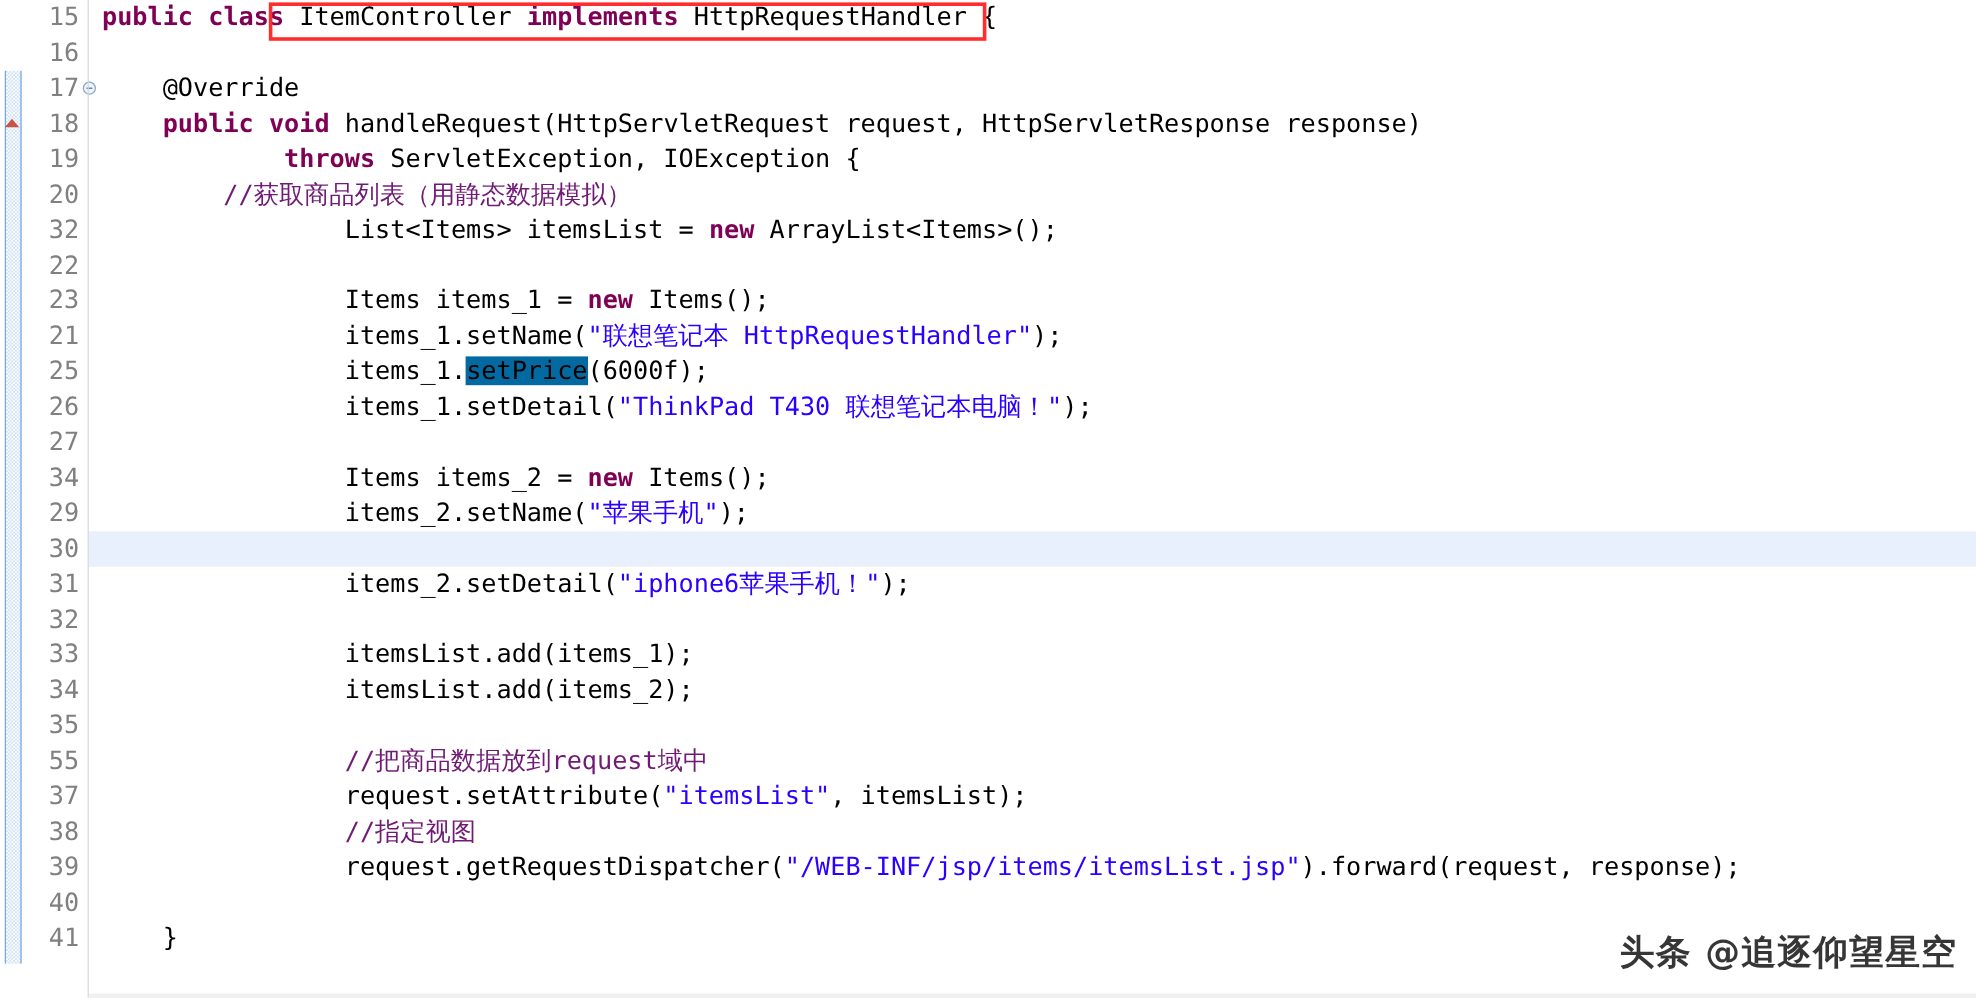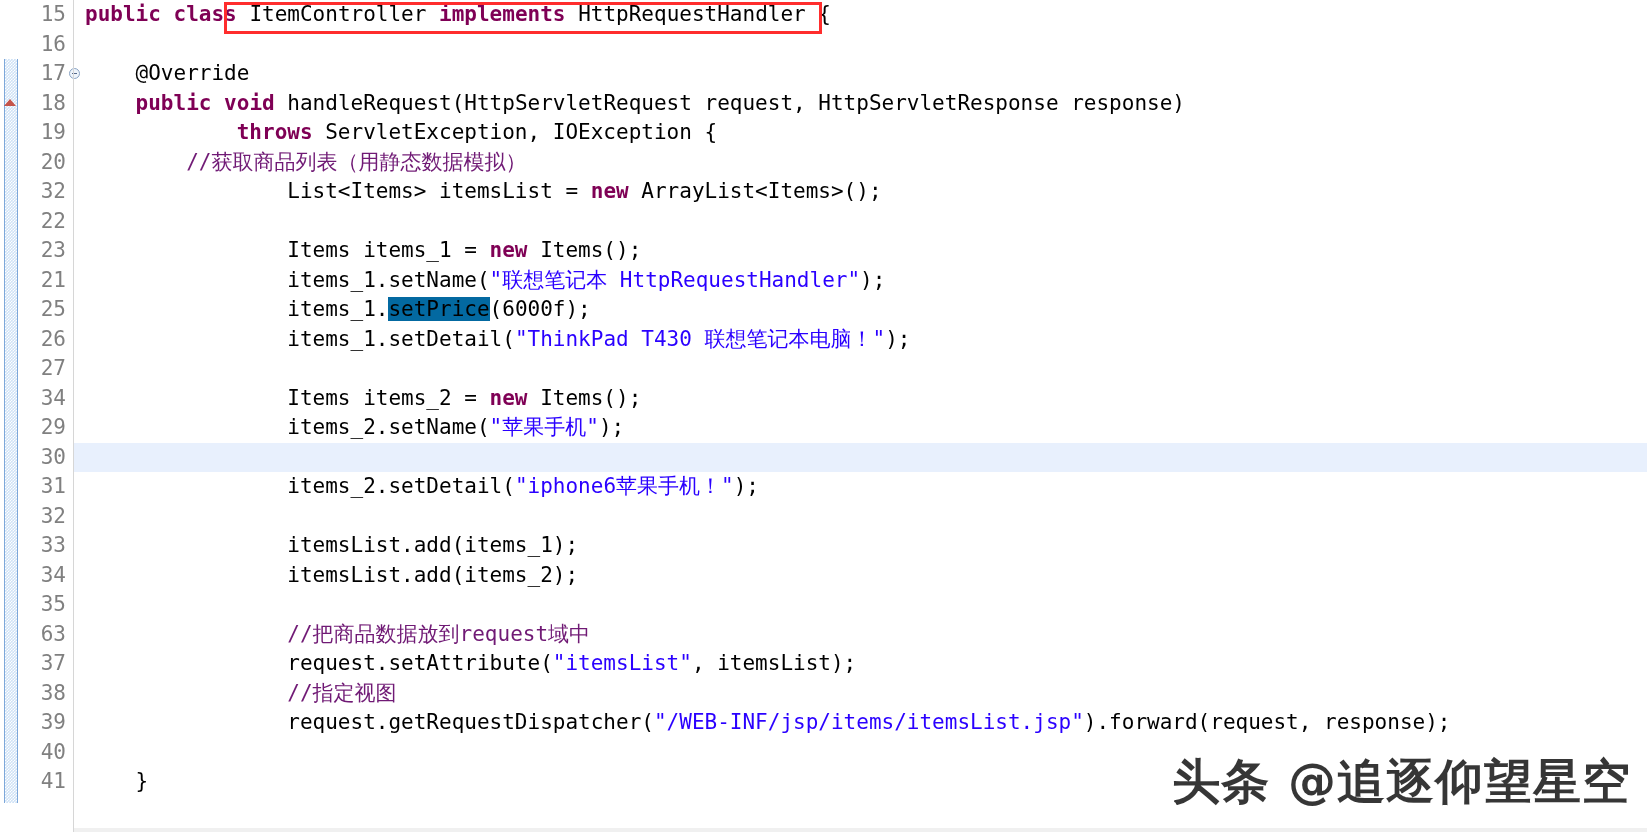--- a/index.html
+++ b/index.html
@@ -177,21 +177,21 @@
     z-index: 4;
     pointer-events: none;
   }
 
   
   .watermark {
     position: absolute;
     right: 16px;
     bottom: 18px;
     font-family: "DejaVu Sans", "Liberation Sans", sans-serif;
-    font-size: 48px;
+    font-size: 29px;
     font-weight: bold;
     color: #1b1b1b;
     opacity: 0.88;
     letter-spacing: 1px;
     z-index: 5;
     white-space: nowrap;
   }
 
   
   .hscroll {
@@ -228,21 +228,21 @@
         <div class="lineno">26</div>
         <div class="lineno">27</div>
         <div class="lineno">34</div>
         <div class="lineno">29</div>
         <div class="lineno">30</div>
         <div class="lineno">31</div>
         <div class="lineno">32</div>
         <div class="lineno">33</div>
         <div class="lineno">34</div>
         <div class="lineno">35</div>
-        <div class="lineno">63</div>
+        <div class="lineno">55</div>
         <div class="lineno">37</div>
         <div class="lineno">38</div>
         <div class="lineno">39</div>
         <div class="lineno">40</div>
         <div class="lineno">41</div>
       </div>
     <div class="gutter-border"></div>
   </div>
 
   <div class="code" id="code"><div class="row"><span class="kw">public</span><span class="plain"> </span><span class="kw">class</span><span class="plain"> </span><span class="plain">ItemController </span><span class="kw">implements</span><span class="plain"> HttpRequestHandler {</span></div><div class="row">&nbsp;</div><div class="row"><span class="plain">    @Override</span></div><div class="row"><span class="plain">    </span><span class="kw">public</span><span class="plain"> </span><span class="kw">void</span><span class="plain"> handleRequest(HttpServletRequest request, HttpServletResponse response)</span></div><div class="row"><span class="plain">            </span><span class="kw">throws</span><span class="plain"> ServletException, IOException {</span></div><div class="row"><span class="cmt">        //获取商品列表（用静态数据模拟）</span></div><div class="row"><span class="plain">                List&lt;Items&gt; itemsList = </span><span class="kw">new</span><span class="plain"> ArrayList&lt;Items&gt;();</span></div><div class="row">&nbsp;</div><div class="row"><span class="plain">                Items items_1 = </span><span class="kw">new</span><span class="plain"> Items();</span></div><div class="row"><span class="plain">                items_1.setName(</span><span class="str">"联想笔记本 HttpRequestHandler"</span><span class="plain">);</span></div><div class="row"><span class="plain">                items_1.</span><span class="plain occ">setPrice</span><span class="plain">(6000f);</span></div><div class="row"><span class="plain">                items_1.setDetail(</span><span class="str">"ThinkPad T430 联想笔记本电脑！"</span><span class="plain">);</span></div><div class="row">&nbsp;</div><div class="row"><span class="plain">                Items items_2 = </span><span class="kw">new</span><span class="plain"> Items();</span></div><div class="row"><span class="plain">                items_2.setName(</span><span class="str">"苹果手机"</span><span class="plain">);</span></div><div class="row current"><span class="plain">                items_2.</span><span class="plain occ">setPr</span><span class="caret occ"></span><span class="plain occ">ice</span><span class="plain">(5000f);</span></div><div class="row"><span class="plain">                items_2.setDetail(</span><span class="str">"iphone6苹果手机！"</span><span class="plain">);</span></div><div class="row">&nbsp;</div><div class="row"><span class="plain">                itemsList.add(items_1);</span></div><div class="row"><span class="plain">                itemsList.add(items_2);</span></div><div class="row">&nbsp;</div><div class="row"><span class="cmt">                //把商品数据放到request域中</span></div><div class="row"><span class="plain">                request.setAttribute(</span><span class="str">"itemsList"</span><span class="plain">, itemsList);</span></div><div class="row"><span class="cmt">                //指定视图</span></div><div class="row"><span class="plain">                request.getRequestDispatcher(</span><span class="str">"/WEB-INF/jsp/items/itemsList.jsp"</span><span class="plain">).forward(request, response);</span></div><div class="row">&nbsp;</div><div class="row"><span class="plain">    }</span></div></div>

